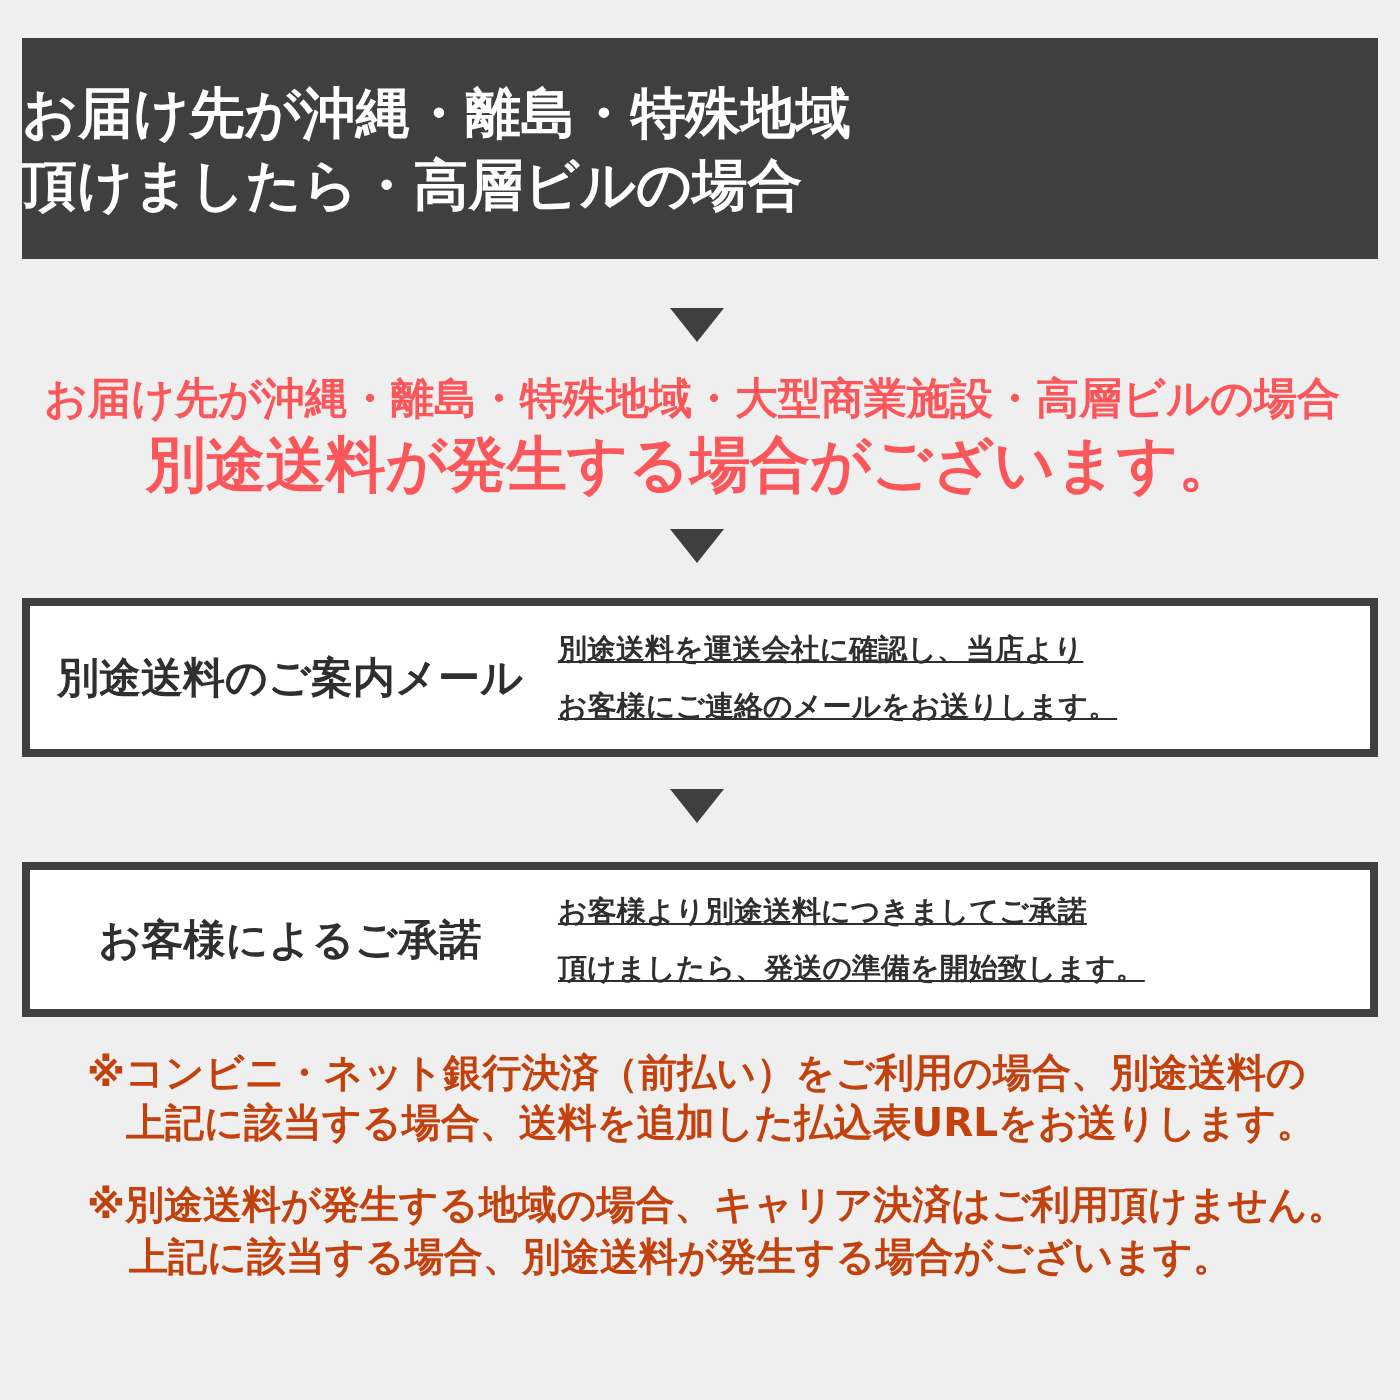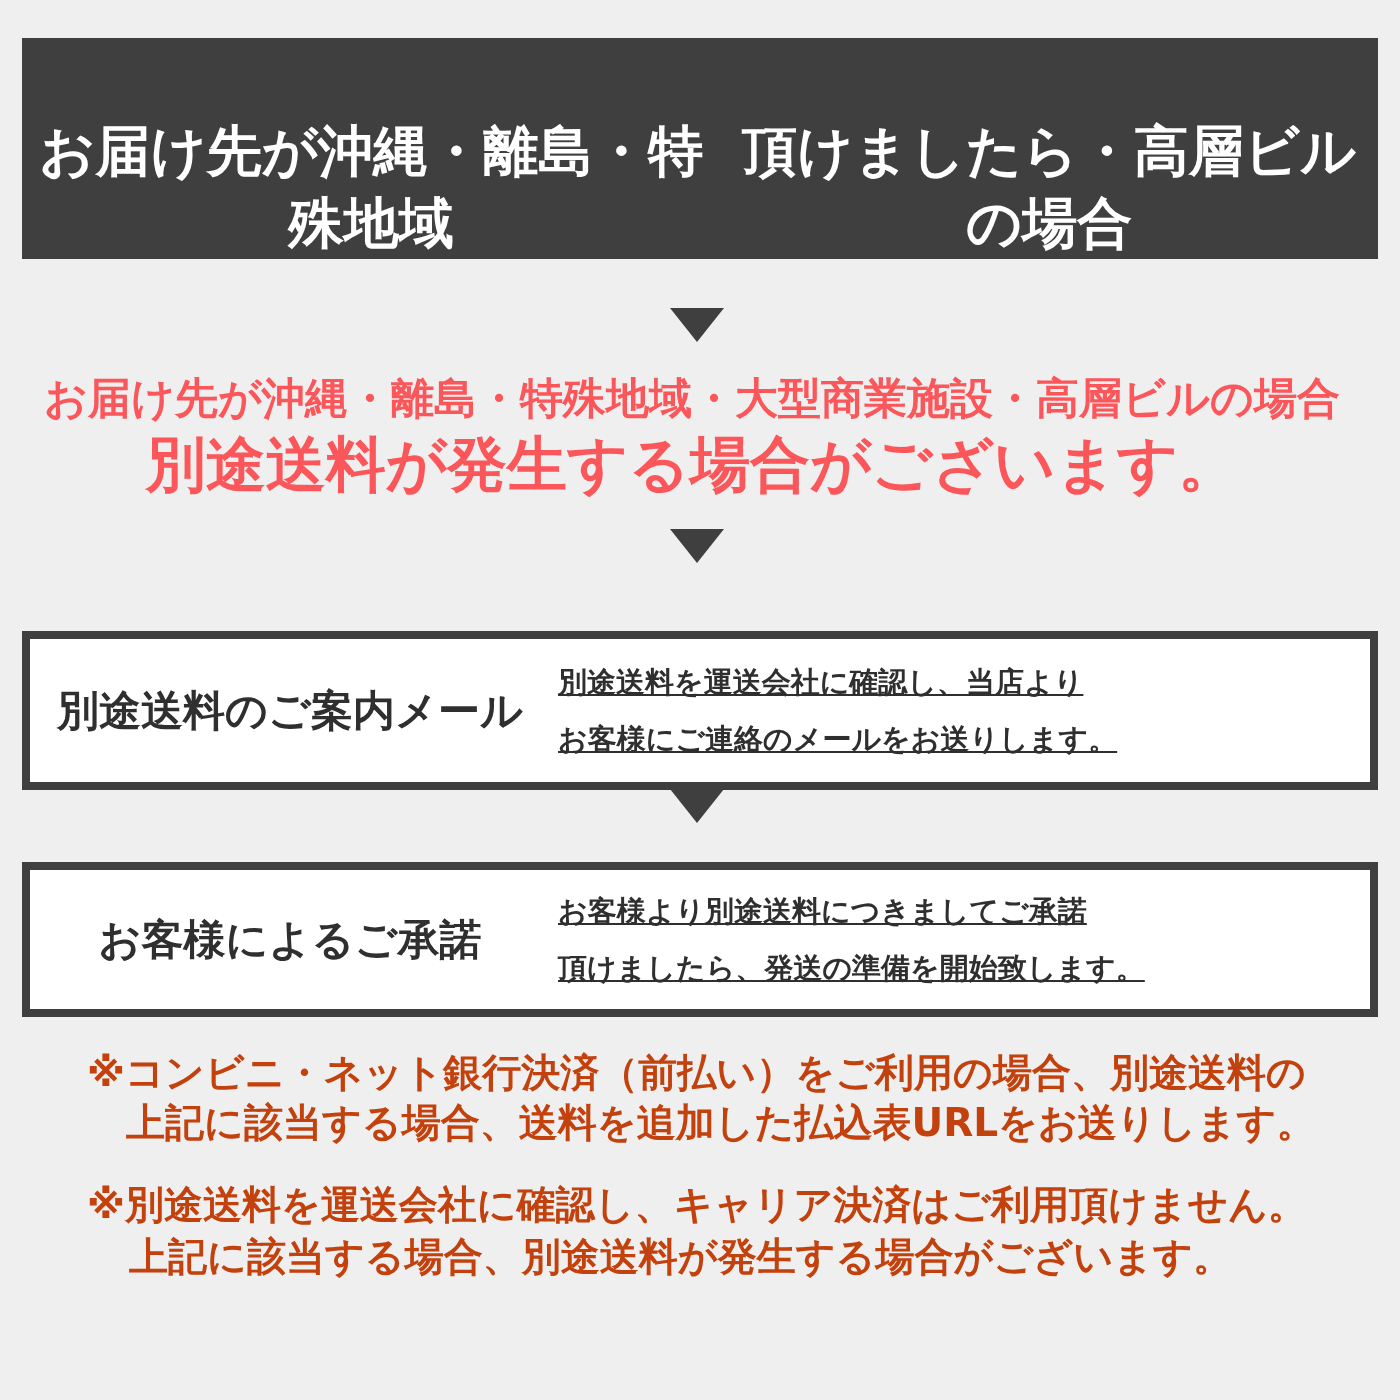--- a/index.html
+++ b/index.html
@@ -15,22 +15,23 @@
   }
 
   
   .hero {
     position: absolute;
     left: 22px; top: 38px;
     width: 1356px; height: 221px;
     background: #3f3f3f;
     color: #ffffff;
     display: flex;
+    flex-direction: column;
     justify-content: center;
-    align-items: flex-end;
+    align-items: flex-start;
     text-align: center;
     font-size: 55px;
     line-height: 72px;
     letter-spacing: 0px;
   }
 
   
   .arrow {
     position: absolute;
     left: 670px;
@@ -60,21 +61,21 @@
     position: absolute;
     left: 22px;
     width: 1356px;
     background: #ffffff;
     border: 8px solid #3f3f3f;
     box-sizing: border-box;
     display: flex;
     align-items: center;
     color: #2f2f2f;
   }
-  .step-1 { top: 598px; height: 159px; margin-top: 33px; }
+  .step-1 { top: 598px; height: 159px; }
   .step-2 { top: 862px; height: 155px; }
   .step-label {
     flex: 0 0 520px;
     width: 520px;
     text-align: center;
     font-size: 42px;
     line-height: 50px;
     white-space: nowrap;
   }
   .step-body {
@@ -131,16 +132,16 @@
   <section class="step step-2">
     <div class="step-label">お客様によるご承諾</div>
     <div class="step-body">
       <div>お客様より別途送料につきましてご承諾</div>
       <div>頂けましたら、発送の準備を開始致します。</div>
     </div>
   </section>
 
   <div class="note-line n1l1">※コンビニ・ネット銀行決済（前払い）をご利用の場合、別途送料の</div>
   <div class="note-line n1l2">上記に該当する場合、送料を追加した払込表URLをお送りします。</div>
-  <div class="note-line n2l1">※別途送料を運送会社に確認し、キャリア決済はご利用頂けません。</div>
+  <div class="note-line n2l1">※別途送料が発生する地域の場合、キャリア決済はご利用頂けません。</div>
   <div class="note-line n2l2">上記に該当する場合、別途送料が発生する場合がございます。</div>
 
 </div>
 
 </body></html>

